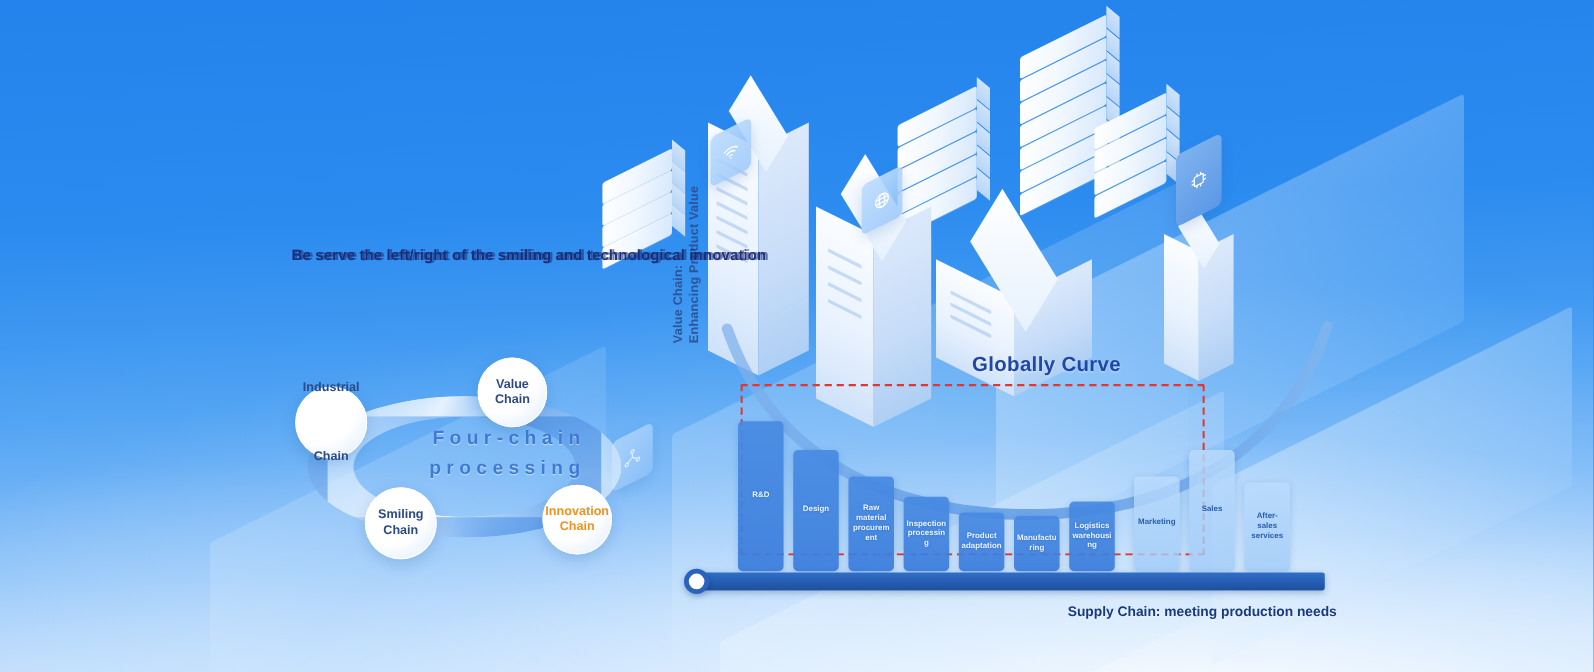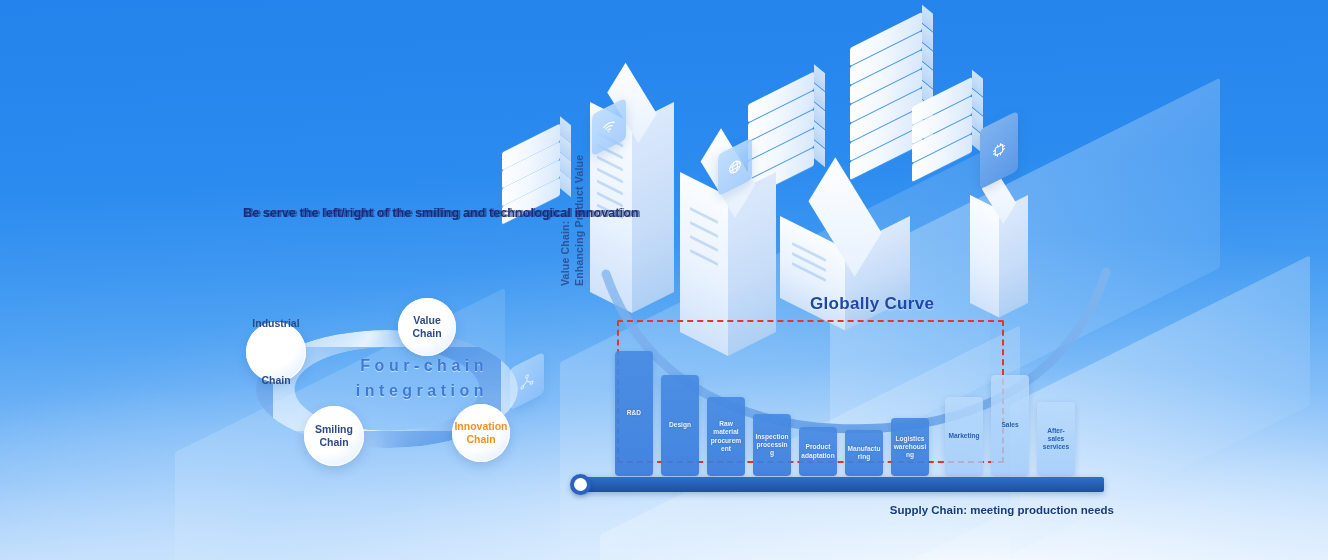--- a/index.html
+++ b/index.html
@@ -339,21 +339,21 @@
       <span class="ghost">Be serve the left/right of the smiling and technological innovation</span>
       <span>Be serve the left/right of the smiling and technological innovation</span>
     </div>
   </div>
 
   <div id="fourchain">
     <div id="ring"></div>
 
     <div id="fc-label">
       <div>Four-chain</div>
-      <div>integration</div>
+      <div>processing</div>
     </div>
 
     <div class="bubble b-industrial">
       <span>Industrial</span>
       <span>Chain</span>
     </div>
     <div class="bubble b-value">
       <span>Value</span>
       <span>Chain</span>
     </div>

